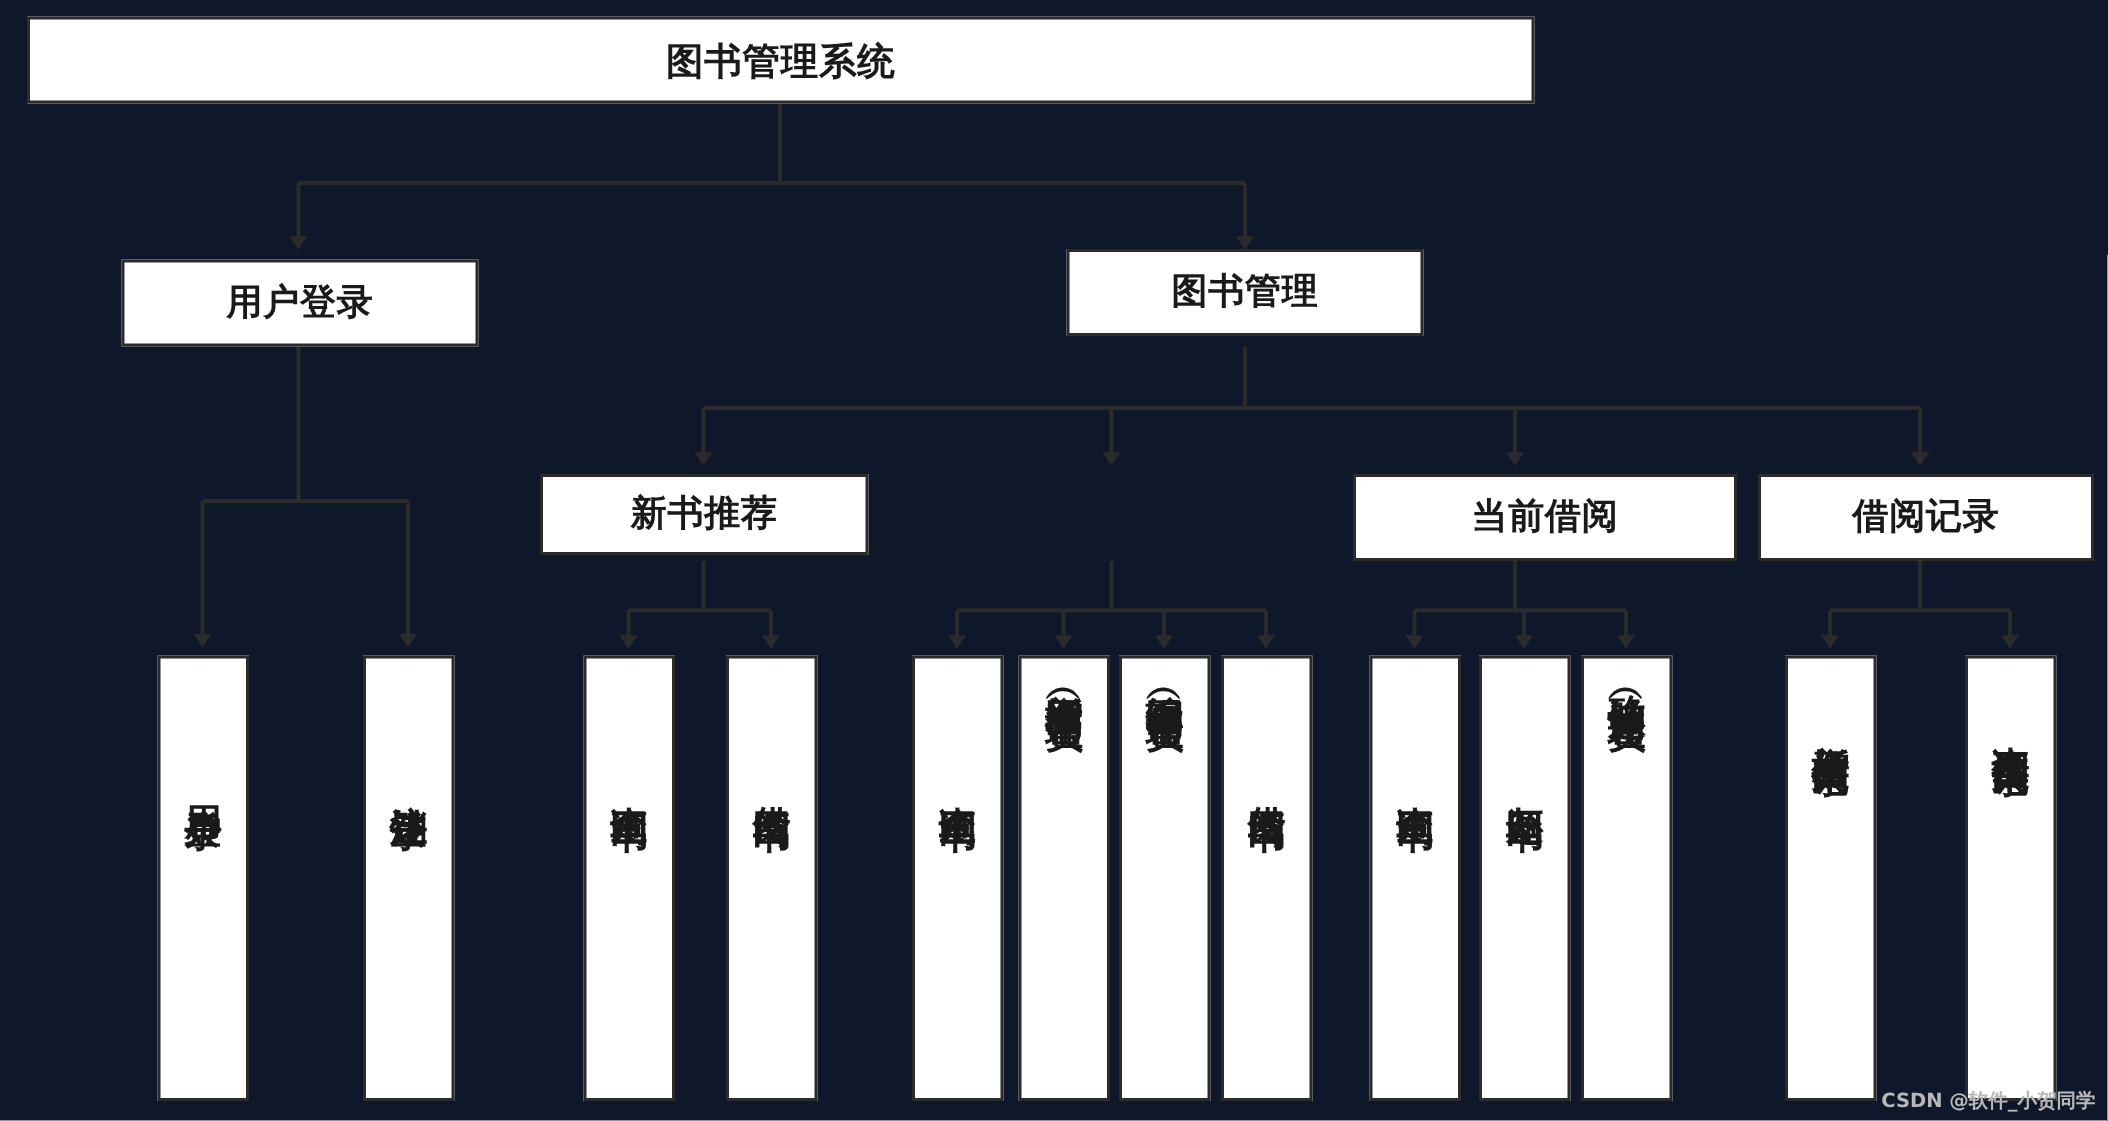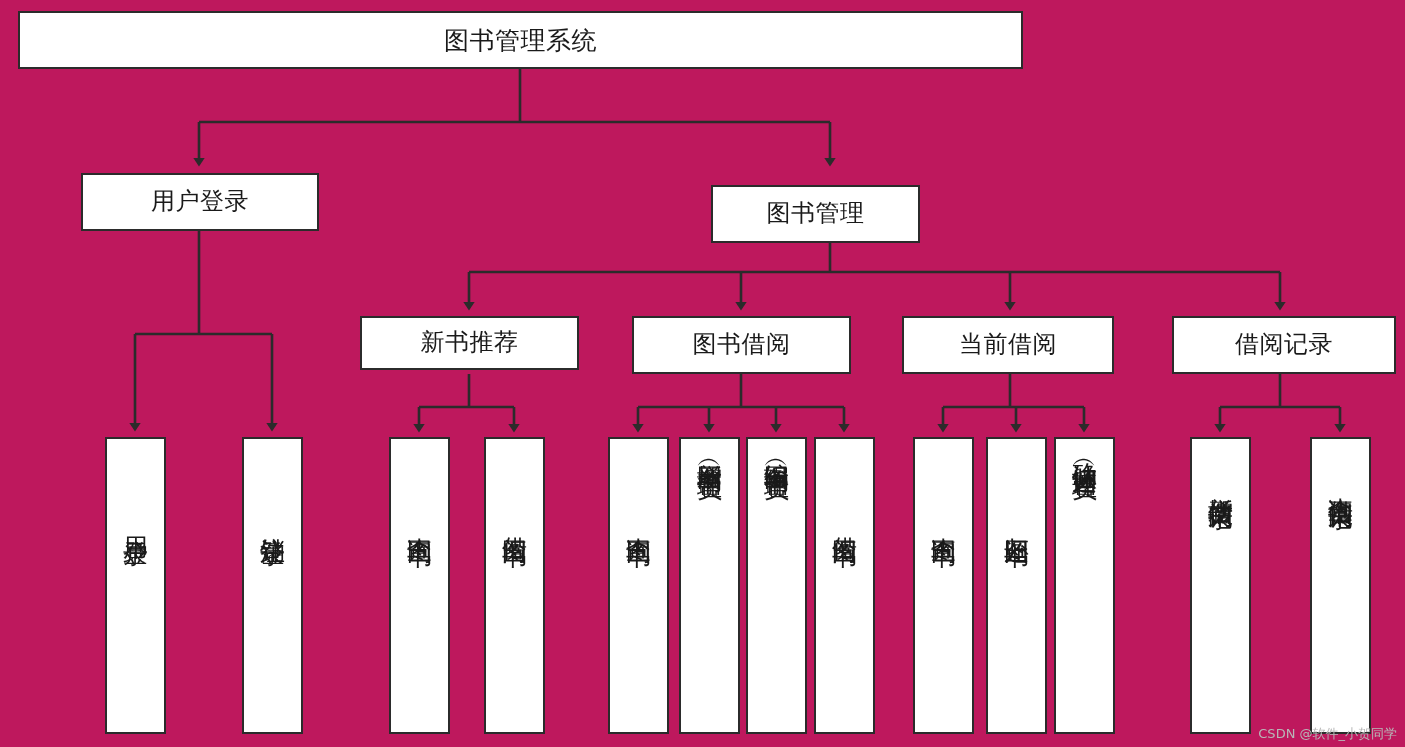--- a/index.html
+++ b/index.html
@@ -8,22 +8,23 @@
     padding: 0;
     background: #ffffff;
   }
   body {
     font-family: "DejaVu Sans", "Liberation Sans", sans-serif;
   }
   #diagram-root {
     position: relative;
     width: 1405px;
     height: 747px;
-    background: #be185d;
+    background: #0f172a;
     overflow: hidden;
+    font-weight: bold;
   }
   #edges-layer {
     position: absolute;
     left: 0;
     top: 0;
     width: 1405px;
     height: 747px;
     pointer-events: none;
   }
   .node {
@@ -129,31 +130,28 @@
     </g>
   </svg>
 
   <div class="node horiz root" style="left:18px; top:11px; width:1005px; height:58px;">
     <span class="label">图书管理系统</span>
   </div>
 
   <div class="node horiz" style="left:81px; top:173px; width:238px; height:58px;">
     <span class="label">用户登录</span>
   </div>
-  <div class="node horiz" style="left:711px; top:185px; width:209px; height:58px;">
+  <div class="node horiz" style="left:711px; top:166px; width:238px; height:58px;">
     <span class="label">图书管理</span>
   </div>
 
   <div class="node horiz" style="left:360px; top:316px; width:219px; height:54px;">
     <span class="label">新书推荐</span>
   </div>
-  <div class="node horiz" style="left:632px; top:316px; width:219px; height:58px;">
-    <span class="label">图书借阅</span>
-  </div>
-  <div class="node horiz" style="left:902px; top:316px; width:212px; height:58px;">
+  <div class="node horiz" style="left:902px; top:316px; width:256px; height:58px;">
     <span class="label">当前借阅</span>
   </div>
   <div class="node horiz" style="left:1172px; top:316px; width:224px; height:58px;">
     <span class="label">借阅记录</span>
   </div>
 
   <div class="node vert" style="left:105px; top:437px; width:61px; height:297px; padding-top:78px;">
     <span class="label">用户登录</span>
   </div>
   <div class="node vert" style="left:242px; top:437px; width:61px; height:297px; padding-top:78px;">

